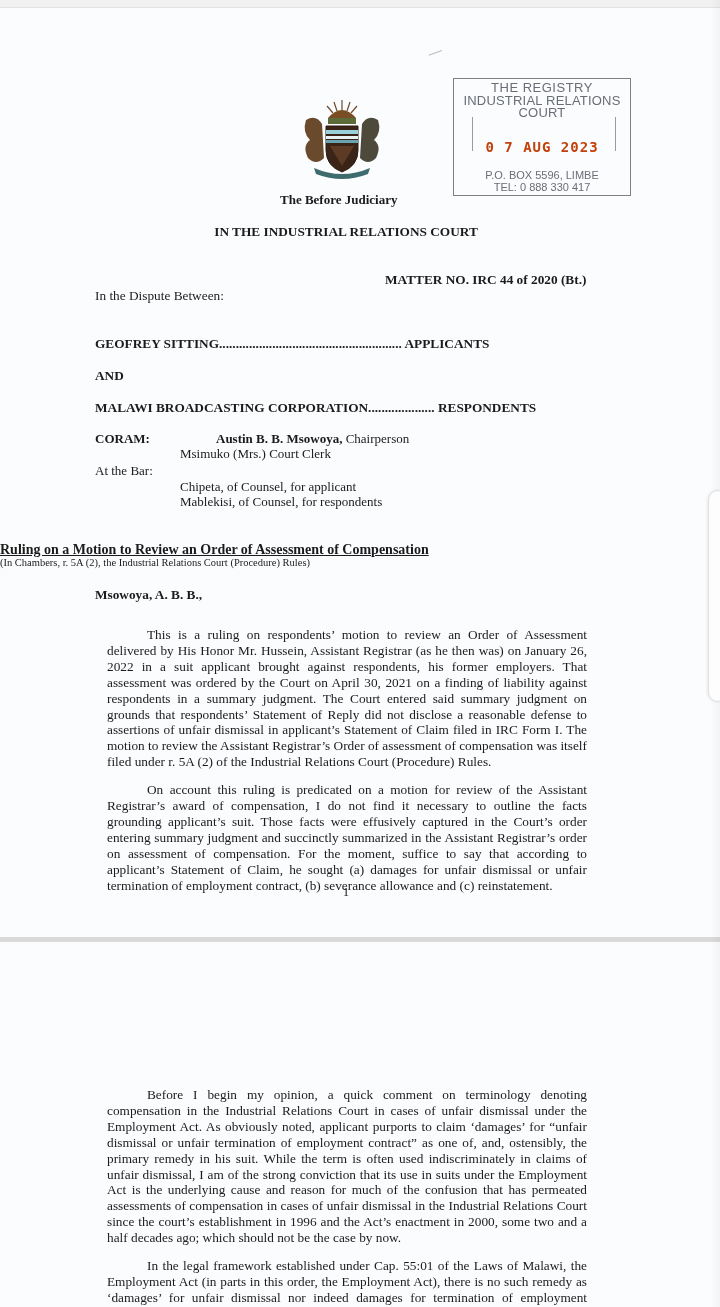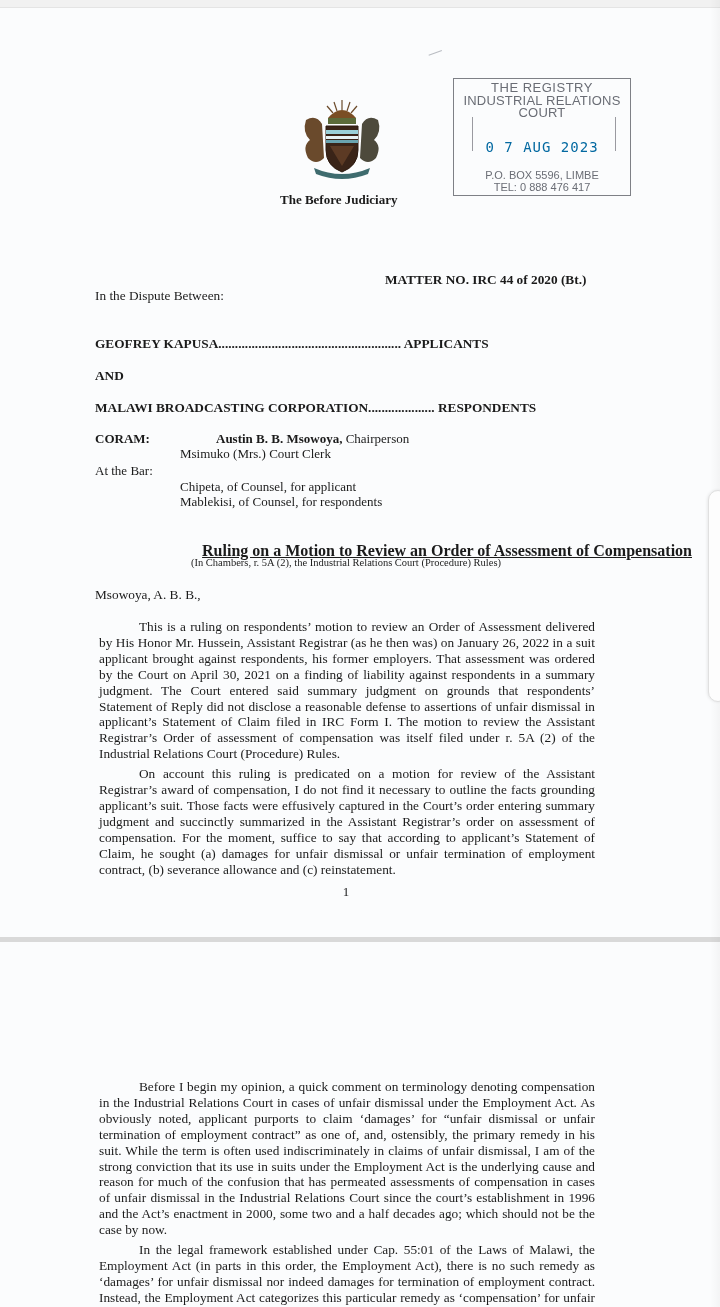--- a/index.html
+++ b/index.html
@@ -19,46 +19,46 @@
   .abs { position: absolute; }
   .crest { left: 296px; top: 96px; width: 92px; height: 84px; }
   .stamp {
     left: 436px; top: 78px; width: 178px; height: 118px;
     border: 1.5px solid #7e8086; box-sizing: border-box;
     font-family: "Liberation Sans", "DejaVu Sans", sans-serif;
     color: #6a6d75; text-align: center; margin-left: 17px;
   }
   .stamp .t1 { font-size: 13px; letter-spacing: 0.5px; margin-top: 2px; line-height: 14px; }
   .stamp .t2 { font-size: 13px; line-height: 12px; letter-spacing: 0.2px; }
-  .stamp .date { font-family: "DejaVu Sans Mono", monospace; font-size: 14px; color: #0369a1; margin-top: 20px; letter-spacing: 1px; }
+  .stamp .date { font-family: "DejaVu Sans Mono", monospace; font-size: 14px; color: #c2410c; margin-top: 20px; letter-spacing: 1px; font-weight: bold; }
   .stamp .t3 { font-size: 11px; margin-top: 14px; line-height: 12px; }
   .stamp .t4 { font-size: 11px; line-height: 12px; }
   .stamp .bar { position: absolute; top: 38px; width: 1px; height: 34px; background: #9a9aa0; }
 
   .judiciary { left: 280px; top: 192px; font-weight: bold; font-size: 13px; }
   .court-title { left: 0; width: 692px; top: 224px; text-align: center; font-weight: bold; font-size: 13.3px; line-height: 15px; }
   .matter { left: 385px; top: 272px; font-weight: bold; font-size: 13.3px; text-align: center; }
   .txt13 { font-size: 13.3px; }
   .bold { font-weight: bold; margin-left: 36px; }
 
   .dispute { left: 95px; top: 288px; }
   .party { left: 95px; font-weight: bold; font-size: 13.3px; white-space: nowrap; }
   .coram-label { left: 95px; top: 431px; font-weight: bold; font-size: 13px; }
   .coram-line { left: 180px; font-size: 13px; }
   .bar-label { left: 95px; top: 463px; font-size: 13px; }
 
-  .ruling-title { left: 0; width: 692px; top: 542px; text-align: right; font-weight: bold; font-size: 16px; text-decoration: underline; }
-  .ruling-sub { left: 0; width: 692px; top: 557px; text-align: center; font-size: 10.5px; }
-  .author { left: 95px; top: 587px; font-weight: normal; font-size: 13.3px; }
+  .ruling-title { left: 0; width: 692px; top: 542px; text-align: left; font-weight: bold; font-size: 14px; text-decoration: underline; }
+  .ruling-sub { left: 0; width: 692px; top: 557px; text-align: left; font-size: 10.5px; }
+  .author { left: 95px; top: 587px; font-weight: bold; font-size: 13.3px; }
 
   .body-text {
     left: 95px; width: 504px; font-size: 13.3px; line-height: 15.9px;
     text-align: justify; text-align-last: left;
   }
-  .body-text p { margin: 4px; text-indent: 40px; }
+  .body-text p { margin: 12px; text-indent: 40px; }
   .pagenum { left: 0; width: 692px; top: 884px; text-align: center; font-size: 13px; }
 
   .scroll-handle {
     position: absolute; left: 708px; top: 490px; width: 18px; height: 210px;
     background: #fdfdfd; border: 1px solid #e0e0e0; border-radius: 10px;
     box-shadow: -1px 0 3px rgba(0,0,0,0.08);
   }
   .pen-mark { left: 430px; top: 52px; width: 14px; height: 10px; border-top: 1px solid #b9bcc2; transform: rotate(-20deg); }
 </style>
 </head>
@@ -97,32 +97,33 @@
   </svg>
 </div>
 
 <div class="abs stamp">
   <div class="t1">THE REGISTRY</div>
   <div class="t2">INDUSTRIAL RELATIONS COURT</div>
   <span class="bar" style="left:18px"></span>
   <span class="bar" style="right:14px"></span>
   <div class="date">0 7  AUG 2023</div>
   <div class="t3">P.O. BOX 5596, LIMBE</div>
-  <div class="t4">TEL: 0 888 476 417</div>
+  <div class="t4">TEL: 0 888 330 417</div>
 </div>
 
 <div class="abs judiciary">The Before Judiciary</div>
 
 <div class="abs court-title">
+  <div>IN THE INDUSTRIAL RELATIONS COURT</div>
 </div>
 
 <div class="abs matter">MATTER NO. IRC 44 of 2020 (Bt.)</div>
 
 <div class="abs dispute txt13">In the Dispute Between:</div>
-<div class="abs party" style="top:336px">GEOFREY KAPUSA....................................................... APPLICANTS</div>
+<div class="abs party" style="top:336px">GEOFREY SITTING....................................................... APPLICANTS</div>
 <div class="abs party" style="top:368px">AND</div>
 <div class="abs party" style="top:400px">MALAWI BROADCASTING CORPORATION.................... RESPONDENTS</div>
 
 <div class="abs coram-label">CORAM:</div>
 <div class="abs coram-line" style="top:431px">
   <span class="bold">Austin B. B. Msowoya,</span><span> Chairperson</span>
 </div>
 <div class="abs coram-line" style="top:446px">Msimuko (Mrs.) Court Clerk</div>
 <div class="abs bar-label">At the Bar:</div>
 <div class="abs coram-line" style="top:479px">Chipeta, of Counsel, for applicant</div>

